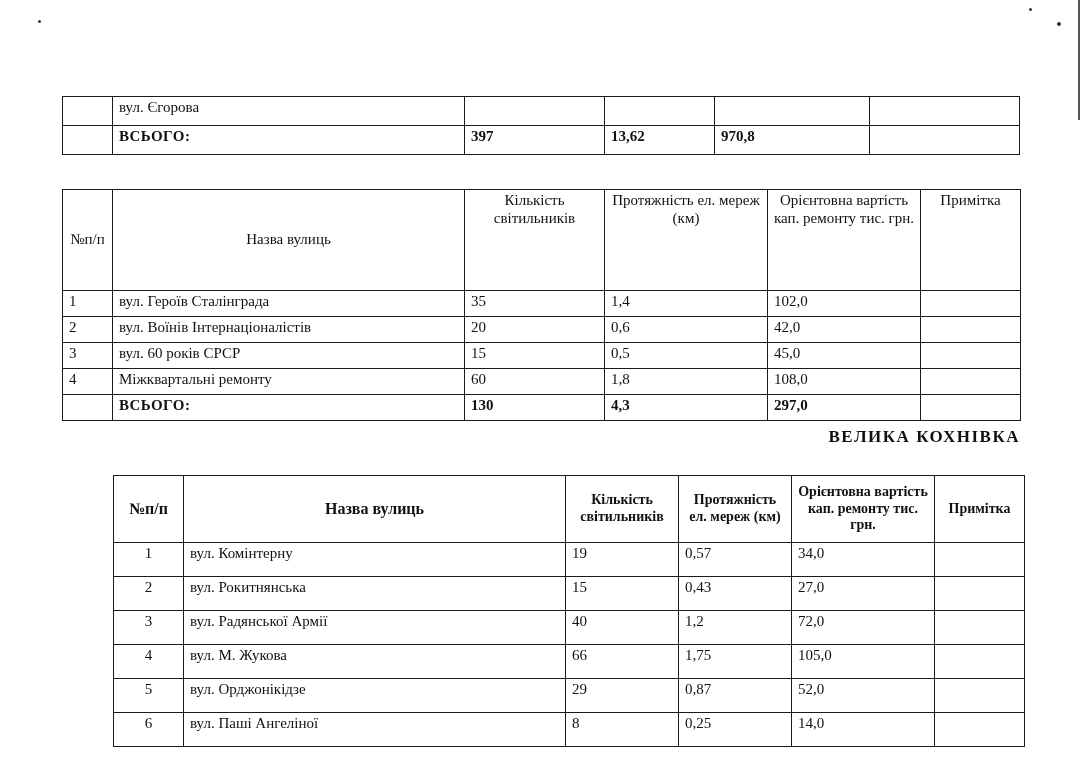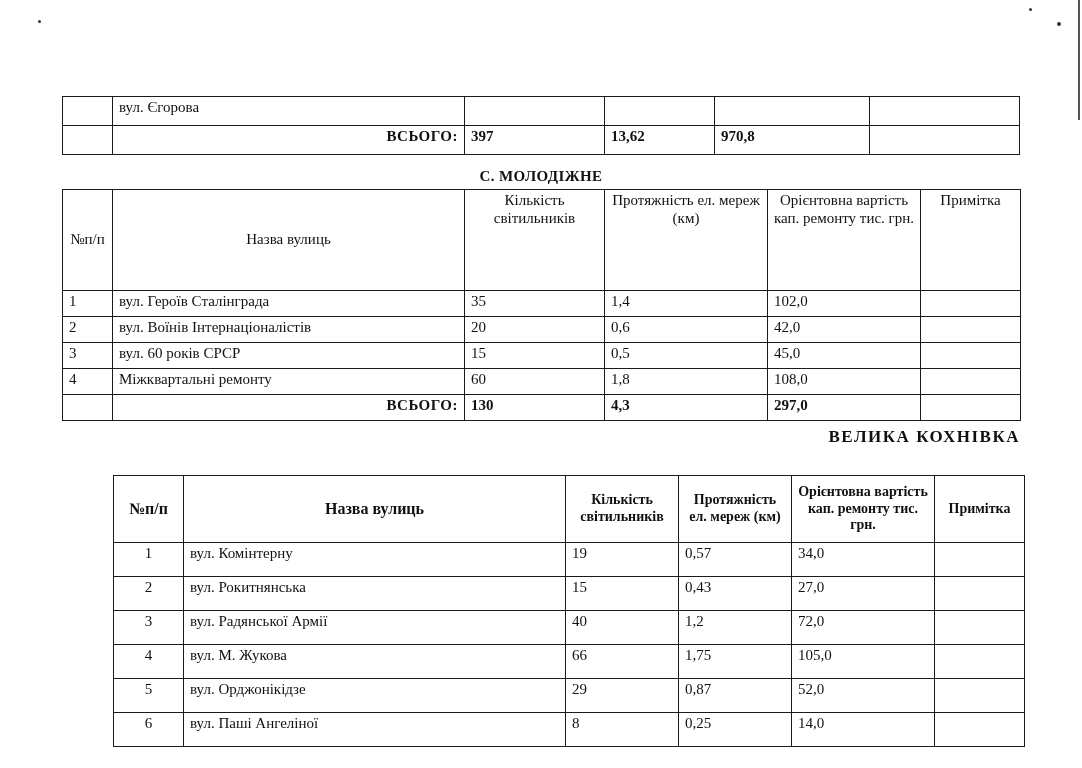--- a/index.html
+++ b/index.html
@@ -55,21 +55,20 @@
     width: 958px;
   }
   #table-top td { height: 24px; }
   .t1-c0 { width: 50px; }
   .t1-c1 { width: 352px; }
   .t1-c2 { width: 140px; }
   .t1-c3 { width: 110px; }
   .t1-c4 { width: 155px; }
   .t1-c5 { width: 150px; }
   .total-label {
-    text-align: right;
     font-weight: bold;
     letter-spacing: 0.5px;
   }
   .bold { font-weight: bold; }
 
   
   #caption-molodizhne {
     position: absolute;
     left: 62px;
     top: 168px;
@@ -179,21 +178,20 @@
         <td></td>
         <td class="total-label">ВСЬОГО:</td>
         <td class="bold">397</td>
         <td class="bold">13,62</td>
         <td class="bold">970,8</td>
         <td></td>
       </tr>
     </tbody>
   </table>
 
-  <div id="caption-molodizhne">С. МОЛОДІЖНЕ</div>
 
   <table class="doc" id="table-molodizhne">
     <colgroup>
       <col class="t2-c0">
         <col class="t2-c1">
         <col class="t2-c2">
         <col class="t2-c3">
         <col class="t2-c4">
         <col class="t2-c5">
     </colgroup>

